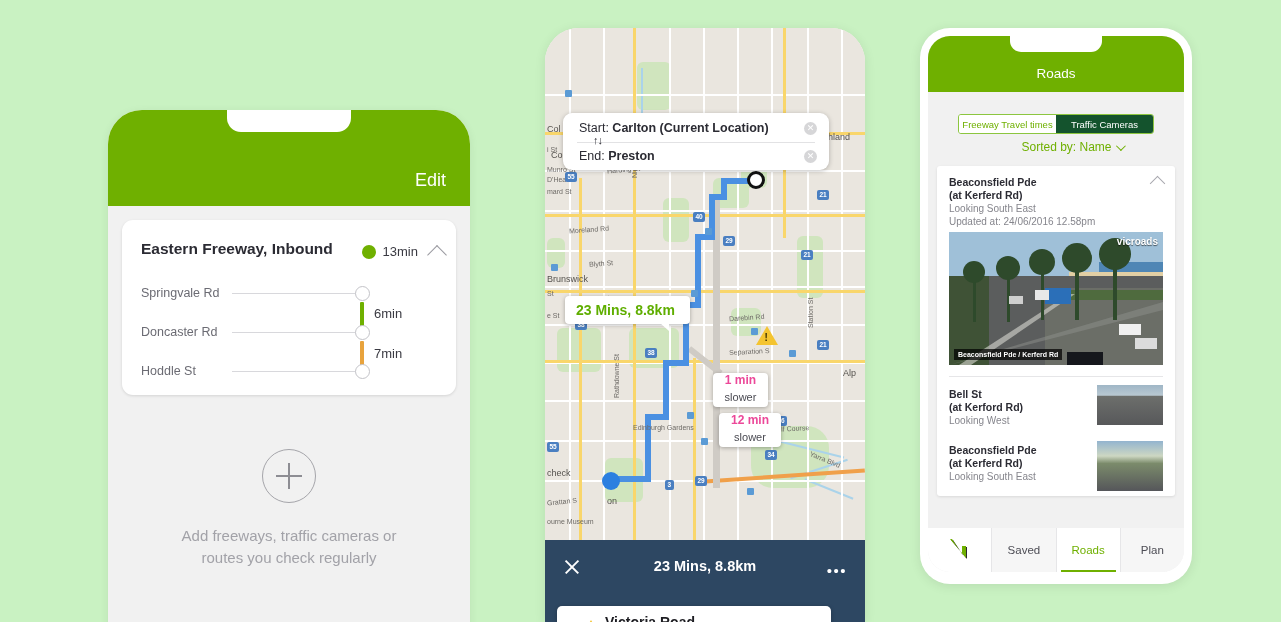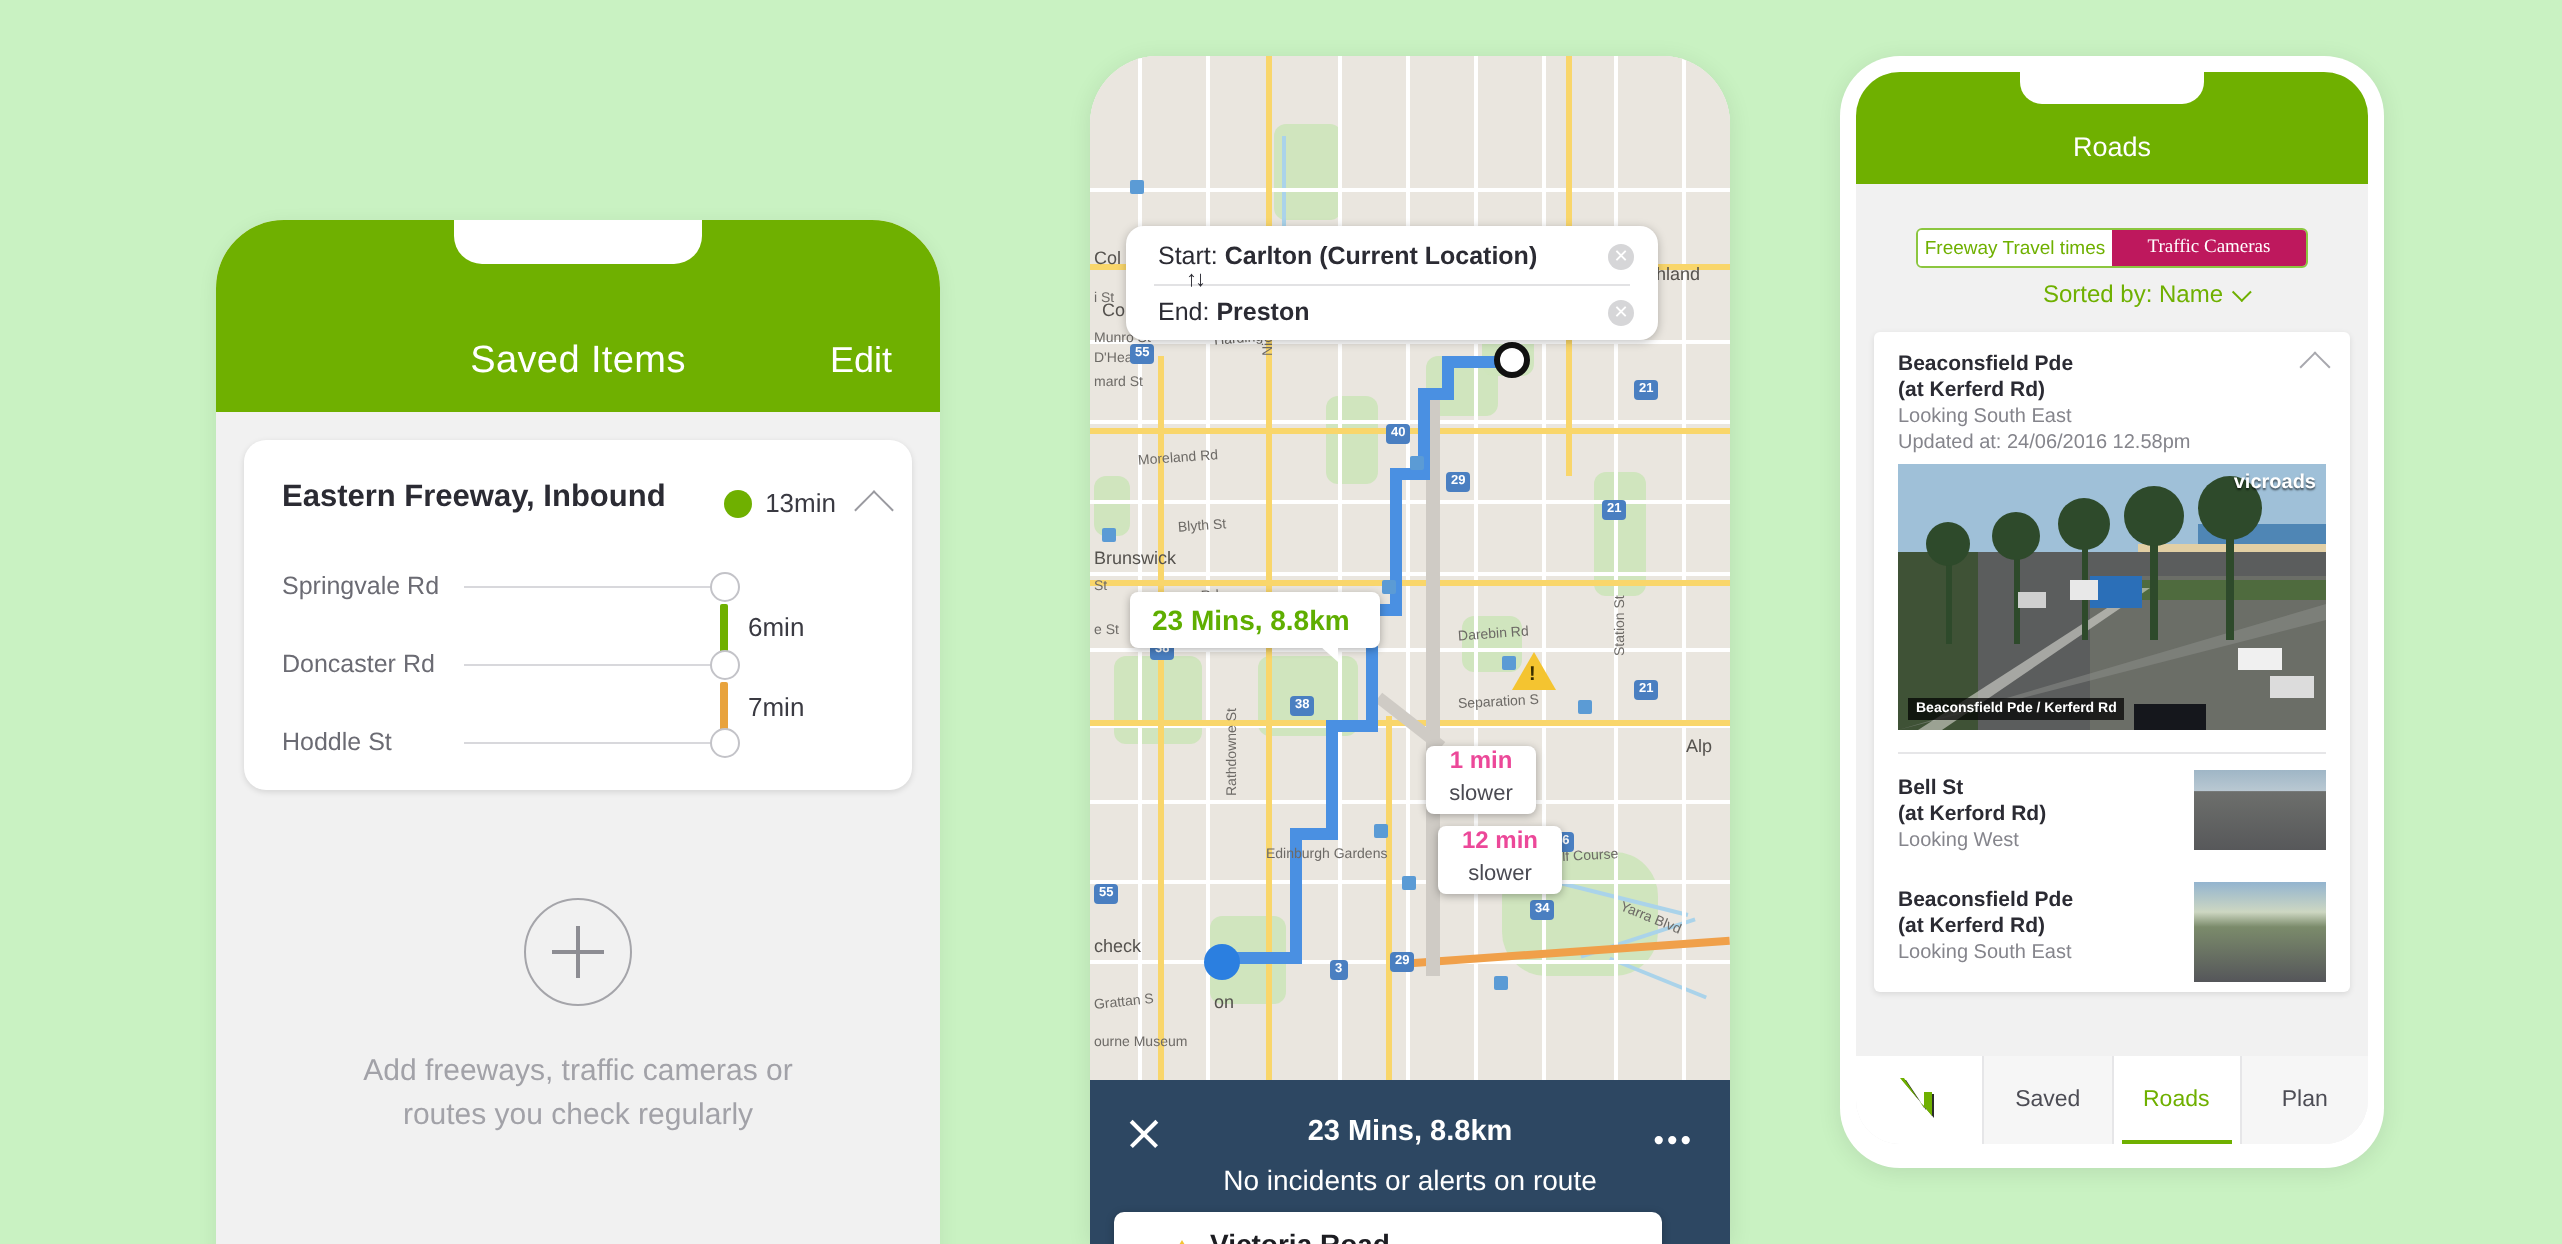--- a/index.html
+++ b/index.html
@@ -111,21 +111,21 @@
   #phone3 .screen{position:absolute;left:8px;top:8px;width:256px;height:536px;
                   background:#f1f1f1;border-radius:22px 22px 22px 22px;overflow:hidden;}
   .p3-header{position:absolute;left:0;top:0;width:100%;height:56px;background:#6fb000;}
   .p3-notch{position:absolute;top:0;left:50%;transform:translateX(-50%);
             width:92px;height:16px;background:#fff;border-radius:0 0 11px 11px;}
   .p3-title{position:absolute;top:30px;left:0;width:100%;text-align:center;color:#fff;font-size:13.5px;}
   .p3-toggle{position:absolute;left:30px;top:78px;width:196px;height:20px;
              border:1px solid #8cc63f;border-radius:3px;box-sizing:border-box;overflow:hidden;display:flex;}
   .tg{flex:1;display:flex;align-items:center;justify-content:center;font-size:9.5px;}
   .tg.off{background:#fff;color:#6fb000;}
-  .tg.on{background:#be185d;color:#fff;font-family:Liberation Serif, serif;}
+  .tg.on{background:#14532d;color:#fff;}
   .p3-sort{position:absolute;left:16px;top:104px;width:100%;text-align:center;font-size:12px;color:#6fb000;}
   .p3-sort .cv{display:inline-block;margin-left:4px;width:6px;height:6px;
      border-right:1.4px solid #6fb000;border-bottom:1.4px solid #6fb000;transform:rotate(45deg) translateY(-2px);}
 
   .p3-card{position:absolute;left:9px;top:130px;width:238px;height:330px;background:#fff;border-radius:3px;
            box-shadow:0 1px 3px rgba(0,0,0,.1);overflow:hidden;}
   .cam-t1{position:absolute;left:12px;top:10px;font-size:10.5px;font-weight:bold;color:#2b2b33;}
   .cam-t2{position:absolute;left:12px;top:23px;font-size:10.5px;font-weight:bold;color:#2b2b33;}
   .cam-t3{position:absolute;left:12px;top:37px;font-size:10px;color:#85858c;}
   .cam-t4{position:absolute;left:12px;top:50px;font-size:10px;color:#85858c;}
@@ -157,21 +157,20 @@
 </style>
 </head>
 <body>
 
 <div class="stage">
 
   <div class="phone" id="phone1">
     <div class="screen">
       <div class="p1-header">
         <div class="notch"></div>
-        <div class="p1-title">Saved Items</div>
         <div class="p1-edit">Edit</div>
       </div>
 
       <div class="p1-card">
         <div class="p1-card-title">Eastern Freeway, Inbound</div>
         <div class="p1-dot"></div>
         <div class="p1-time">13min</div>
         <div class="chev-up"></div>
 
         <div class="seg-label" style="top:66px;">Springvale Rd</div>
@@ -355,21 +354,20 @@
           <span>End:</span>
           <b>Preston</b>
         </div>
         <div class="se-x" style="top:37px;">✕</div>
       </div>
 
       <div class="p2-bottom">
         <div class="p2-x"></div>
         <div class="p2-dist">23 Mins, 8.8km</div>
         <div class="p2-dots">•••</div>
-        <div class="p2-sub">No incidents or alerts on route</div>
         <div class="p2-card">
           <div class="tri-warn" style="left:24px;top:14px;border-left-width:10px;border-right-width:10px;border-bottom-width:17px;"></div>
           <div class="p2-card-t">Victoria Road</div>
 
         </div>
 
       </div>
     </div>
   </div>
 

